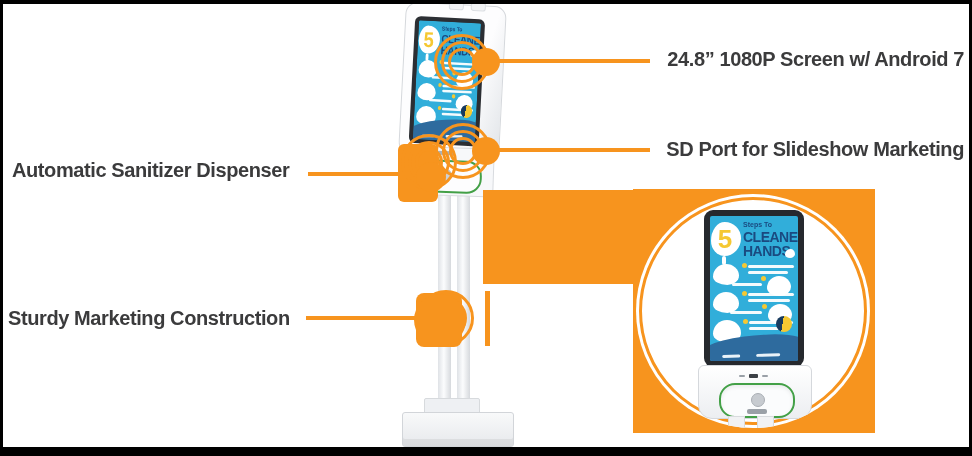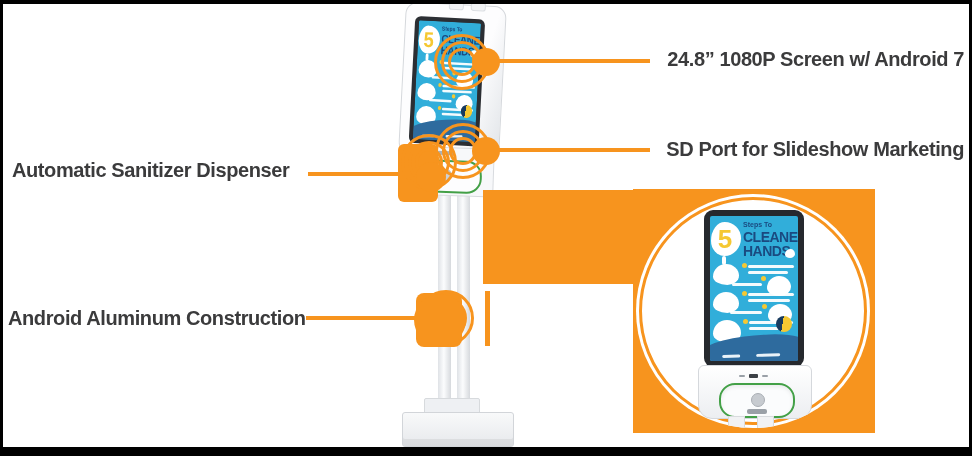--- a/index.html
+++ b/index.html
@@ -166,21 +166,21 @@
   <div class="ring" style="left:432px;top:304px;width:28px;height:28px;"></div>
   <div class="ring" style="left:425px;top:297px;width:42px;height:42px;"></div>
   <div class="ring" style="left:418px;top:290px;width:56px;height:56px;"></div>
   <div class="cdot" style="left:414px;top:294px;width:52px;height:52px;"></div>
   <div class="cline" style="left:306px;top:316px;width:112px;"></div>
   <div class="vbar" style="left:485px;top:291px;height:55px;"></div>
 
   <div class="label" style="right:8px;top:48px;">24.8” 1080P Screen w/ Android 7</div>
   <div class="label" style="left:12px;top:159px;">Automatic Sanitizer Dispenser</div>
   <div class="label" style="right:8px;top:138px;">SD Port for Slideshow Marketing</div>
-  <div class="label" style="left:8px;top:307px;">Android Aluminum Construction</div>
+  <div class="label" style="left:8px;top:307px;">Sturdy Marketing Construction</div>
 
   <div class="blob-arm"></div>
   <div class="blob-main"></div>
 
   <div class="inset-circle">
     <div class="inset-ring"></div>
 
     <div class="inset-bezel">
       <div style="position:absolute;left:6px;top:6px;">
 

